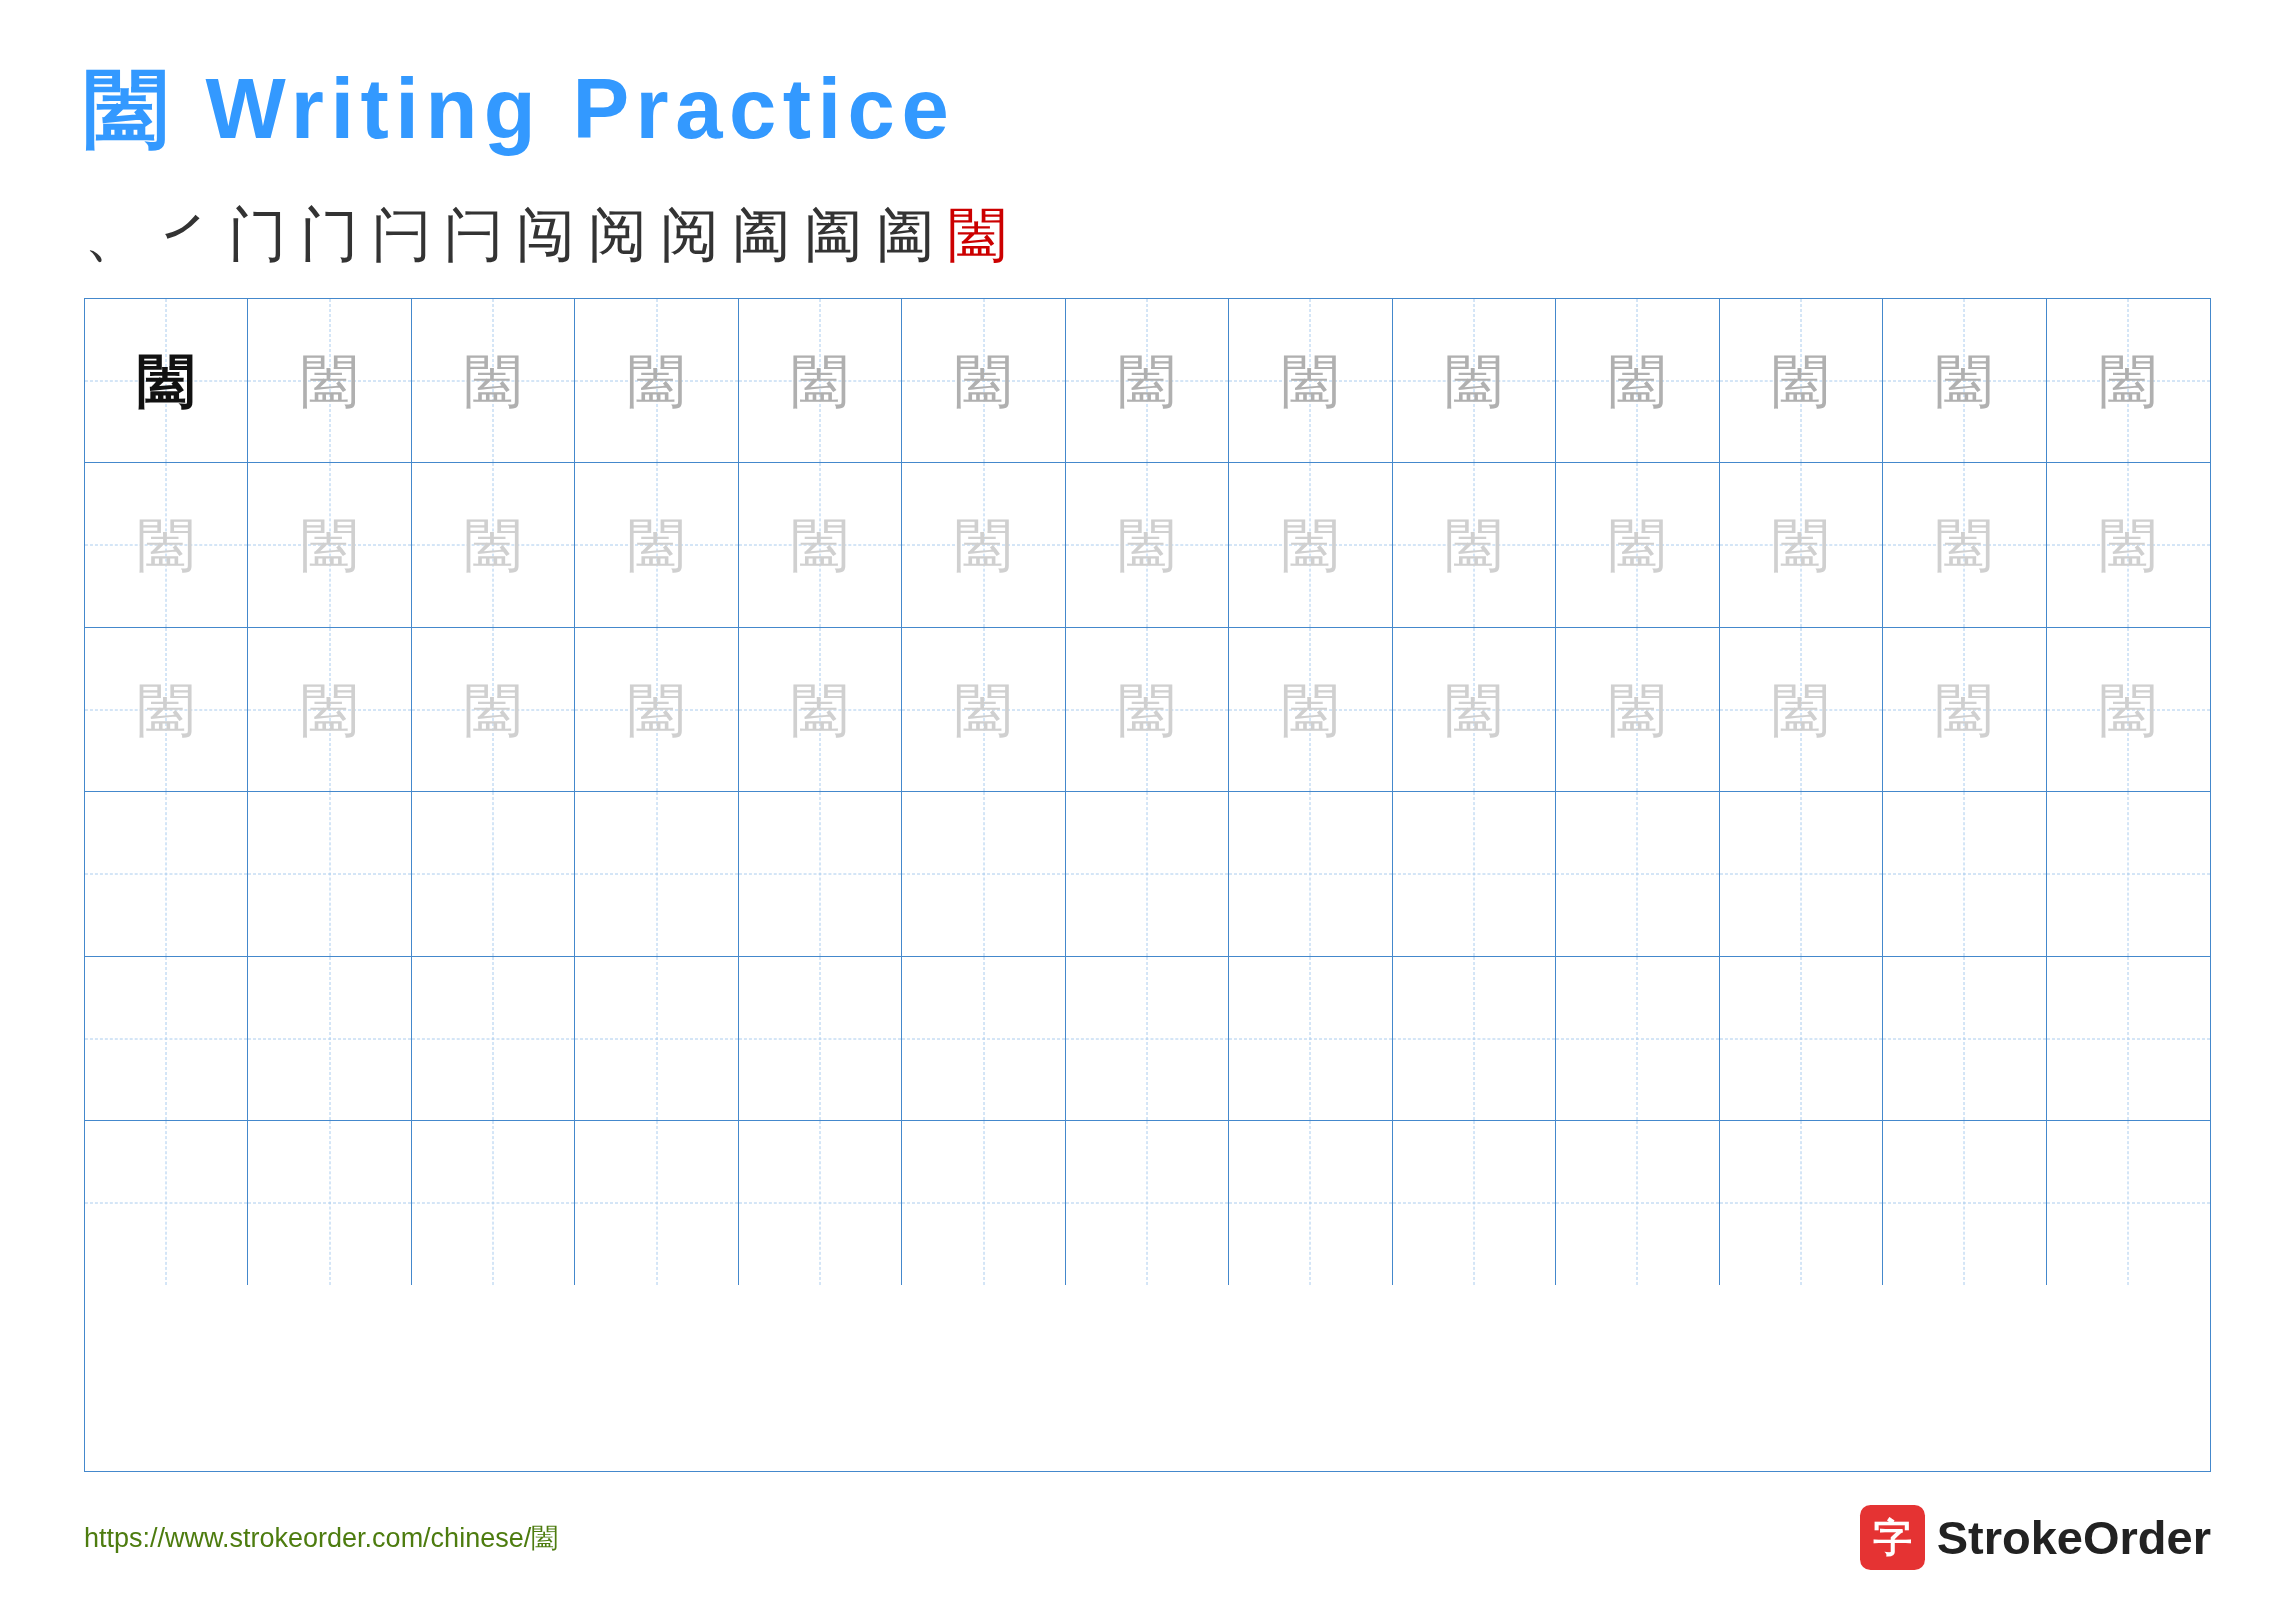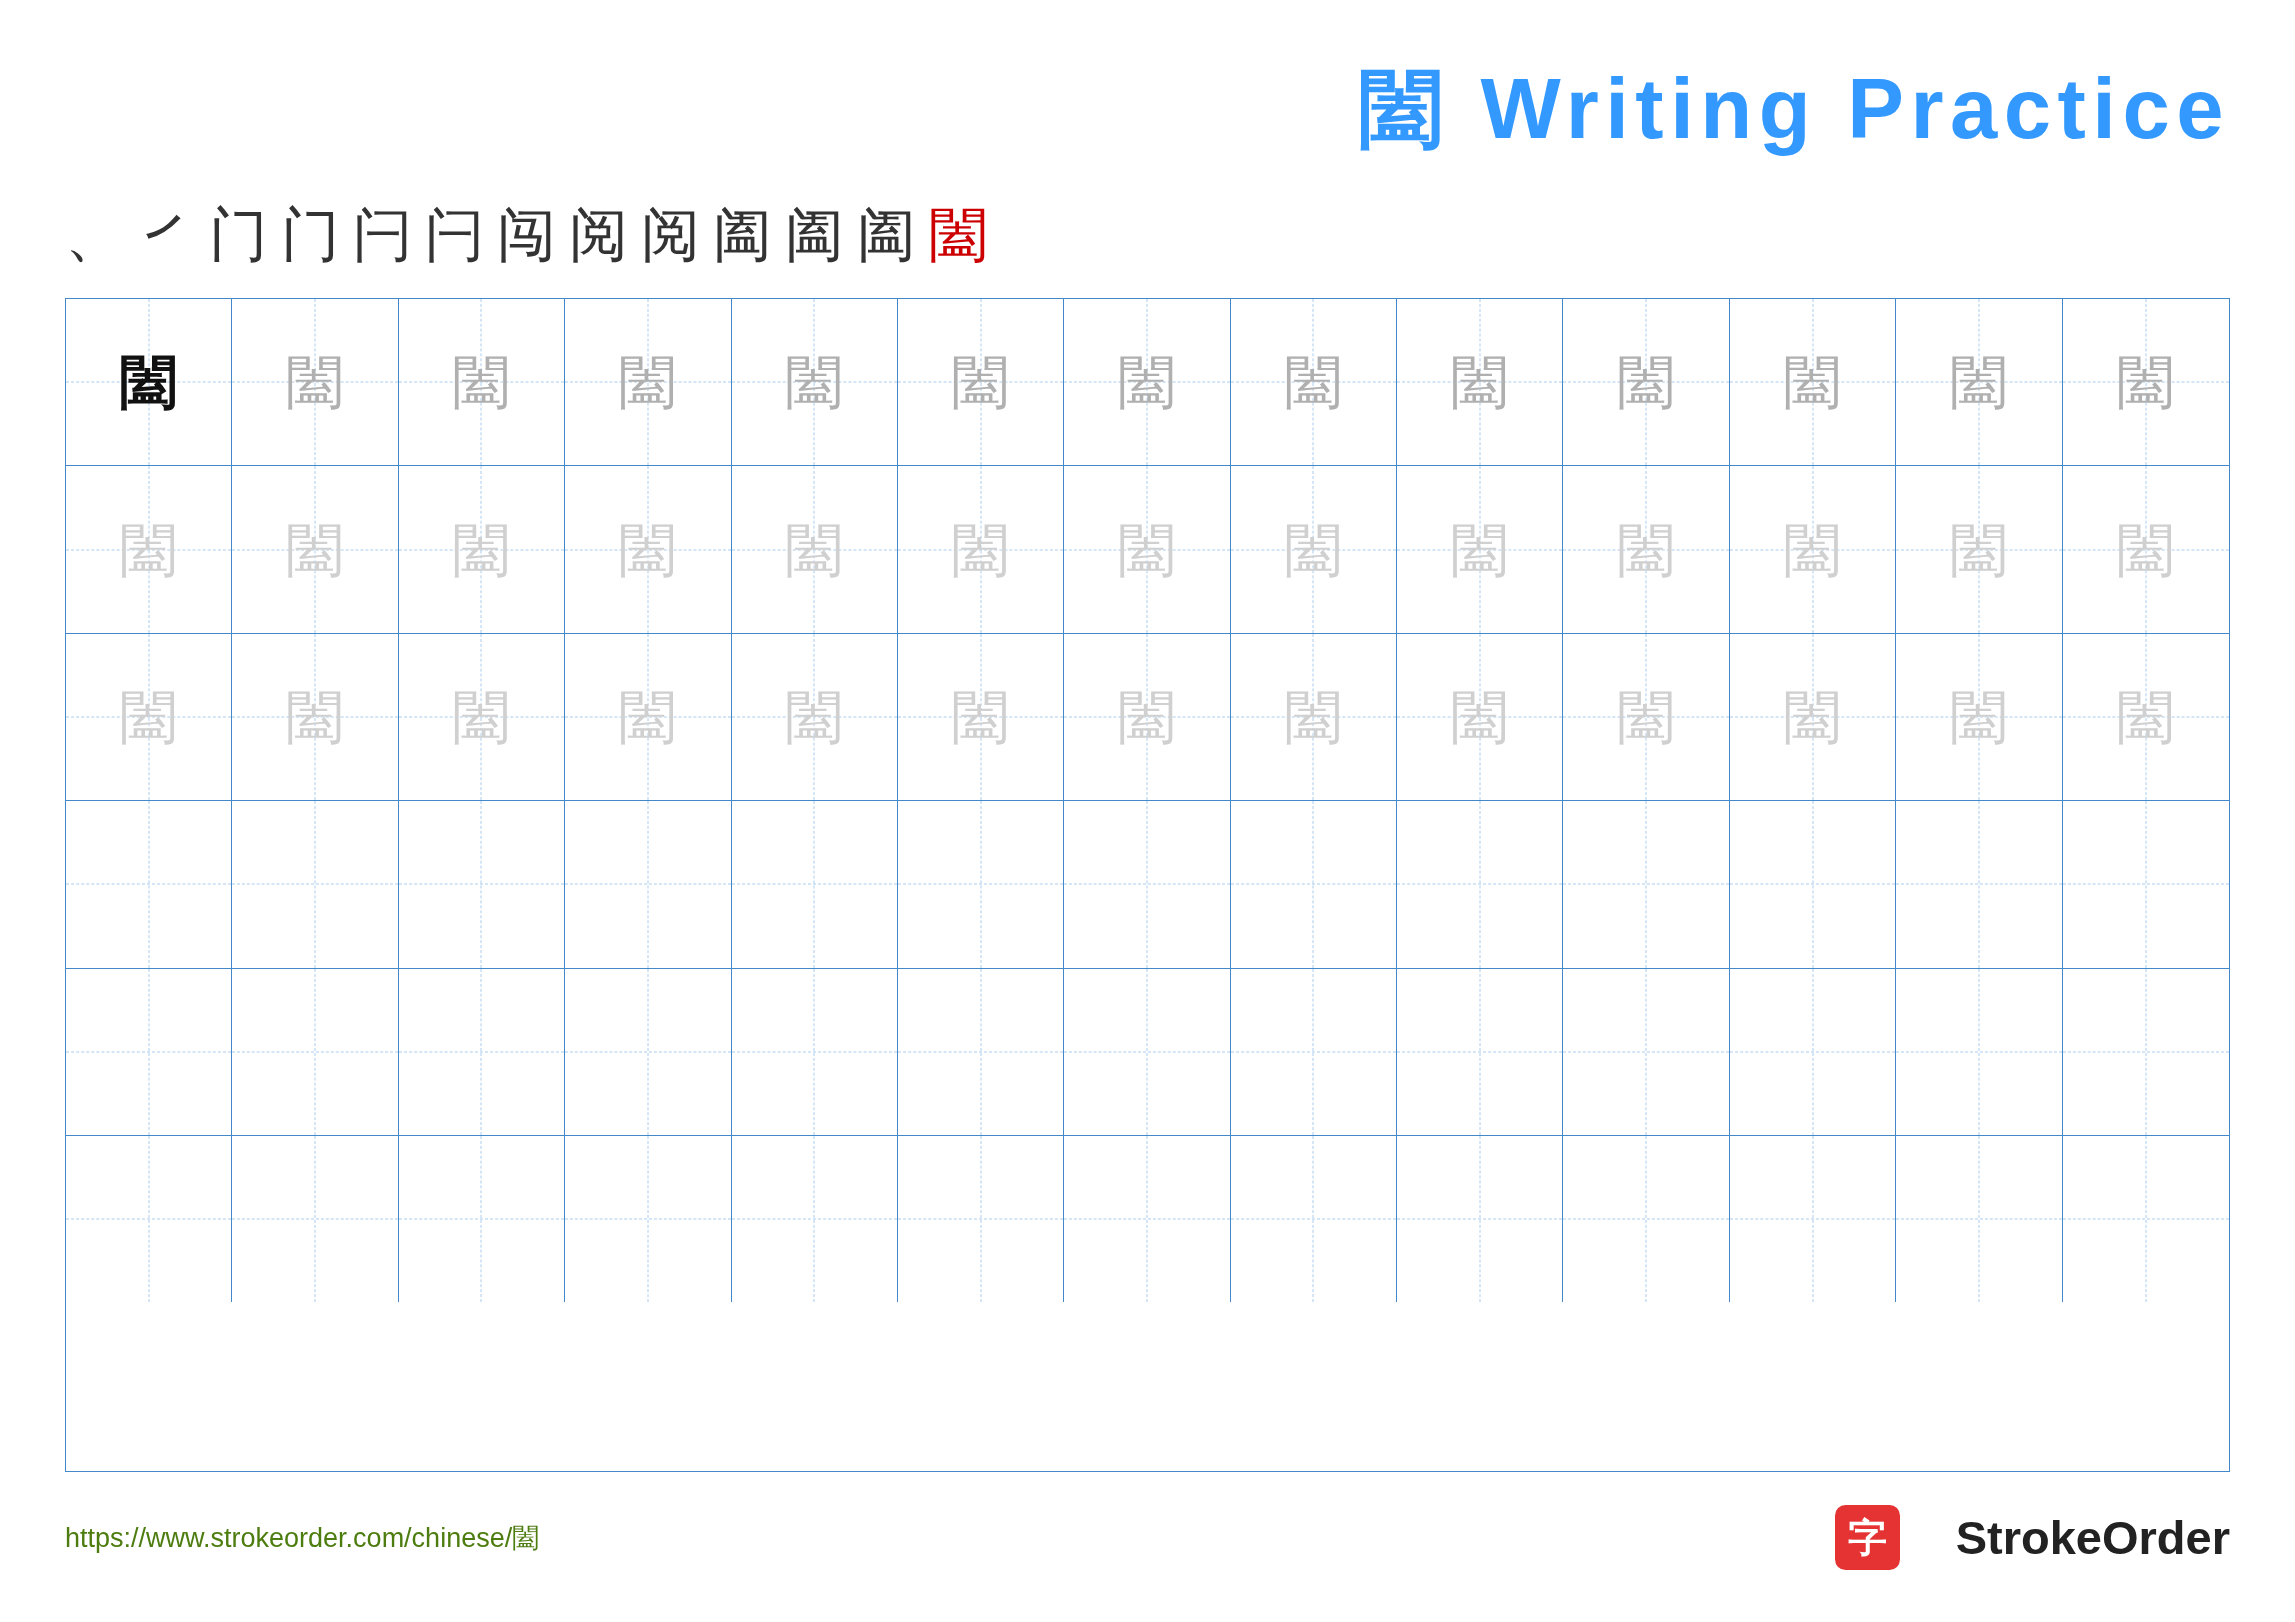--- a/index.html
+++ b/index.html
@@ -9,24 +9,24 @@
       width: 2295px;
       height: 1622px;
       position: relative;
       overflow: hidden;
     }
 
     .page {
       width: 2295px;
       height: 1622px;
       background: #fff;
-      padding: 52px 65px;
+      padding: 52px 84px;
       display: flex;
       flex-direction: column;
-      align-items: flex-end;
+      align-items: flex-start;
     }
 
     .title {
       font-size: 85px;
       font-weight: bold;
       color: #3399ff;
       margin-bottom: 39px;
       text-align: center;
       letter-spacing: 6.5px;
     }
@@ -168,21 +168,20 @@
       justify-content: center;
       font-size: 39px;
       color: #fff;
       font-weight: bold;
     }
 
     .logo-text {
       font-size: 47px;
       font-weight: bold;
       color: #222;
-      margin-left: 44px;
     }
   </style>
 </head>
 <body>
 
 <div class="page">
 
   <h1 class="title">
     <span>闔</span><span> Writing Practice</span>
   </h1>

